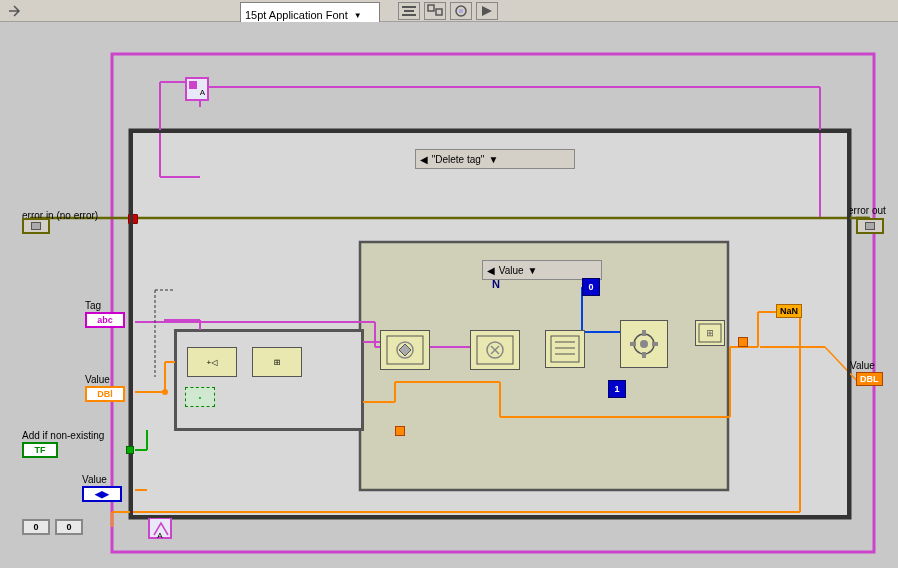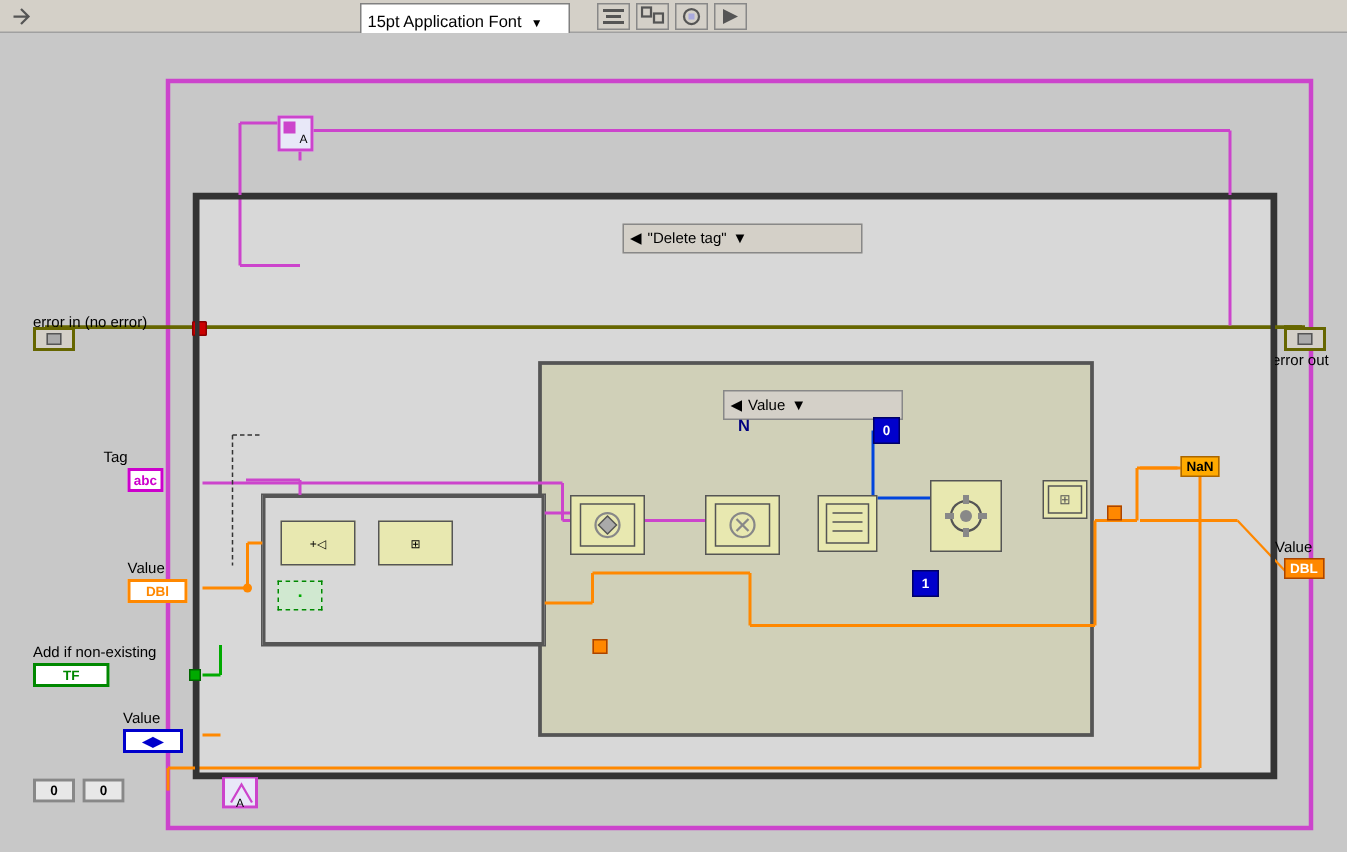--- a/index.html
+++ b/index.html
@@ -113,21 +113,20 @@
     .ctrl-pink { border-color: #cc00cc; color: #cc00cc; }
 
     .nan-badge {
       position: absolute;
       background: #ffaa00;
       border: 1px solid #aa6600;
       font-size: 9px;
       font-weight: bold;
       padding: 1px 3px;
       color: #000;
-      margin-left: 11px;
     }
 
     .value-badge {
       position: absolute;
       background: #ff8800;
       border: 1px solid #aa4400;
       font-size: 9px;
       font-weight: bold;
       padding: 1px 3px;
       color: white;
@@ -264,43 +263,43 @@
     <span>"Delete tag"</span>
     <span style="margin-left:4px;">▼</span>
   </div>
 
   <div class="label" style="left:22px; top:188px;">error in (no error)</div>
 
   <div style="position:absolute; left:22px; top:196px; width:28px; height:16px; background:#d4d0c8; border:2px solid #666600; display:flex; align-items:center; justify-content:center; font-size:8px;">
     <div style="width:10px; height:8px; background:#aaa; border:1px solid #555;"></div>
   </div>
 
-  <div class="label" style="left:848px; top:183px;margin-top:30px;">error out</div>
+  <div class="label" style="left:848px; top:183px;">error out</div>
 
   <div style="position:absolute; left:856px; top:196px; width:28px; height:16px; background:#d4d0c8; border:2px solid #666600; display:flex; align-items:center; justify-content:center; font-size:8px;">
     <div style="width:10px; height:8px; background:#aaa; border:1px solid #555;"></div>
   </div>
 
   <div style="position:absolute; left:128px; top:192px; width:10px; height:10px; background:#cc0000; border:1px solid #880000; border-radius:1px;"></div>
 
-  <div class="label" style="left:69px; top:278px;">Tag</div>
-
-  <div class="ctrl-box ctrl-pink" style="left:85px; top:290px; width:24px; height:16px;">
+  <div class="label" style="left:85px; top:278px;">Tag</div>
+
+  <div class="ctrl-box ctrl-pink" style="left:85px; top:290px; width:40px; height:16px;">
     <span>abc</span>
   </div>
 
   <div class="label" style="left:85px; top:352px;">Value</div>
 
   <div class="ctrl-box ctrl-orange" style="left:85px; top:364px; width:40px; height:16px;">
     <span>DBl</span>
   </div>
 
   <div class="label" style="left:22px; top:408px;">Add if non-existing</div>
 
-  <div class="ctrl-box ctrl-green" style="left:22px; top:420px; width:51px; height:16px;">
+  <div class="ctrl-box ctrl-green" style="left:22px; top:420px; width:36px; height:16px;">
     <span>TF</span>
   </div>
 
   <div class="label" style="left:82px; top:452px;">Value</div>
 
   <div class="ctrl-box ctrl-blue" style="left:82px; top:464px; width:40px; height:16px;">
     <span>◀▶</span>
   </div>
 
   <div class="ctrl-box" style="left:22px; top:497px; width:28px; height:16px; border:2px solid #888; background:#e8e8e8;">

